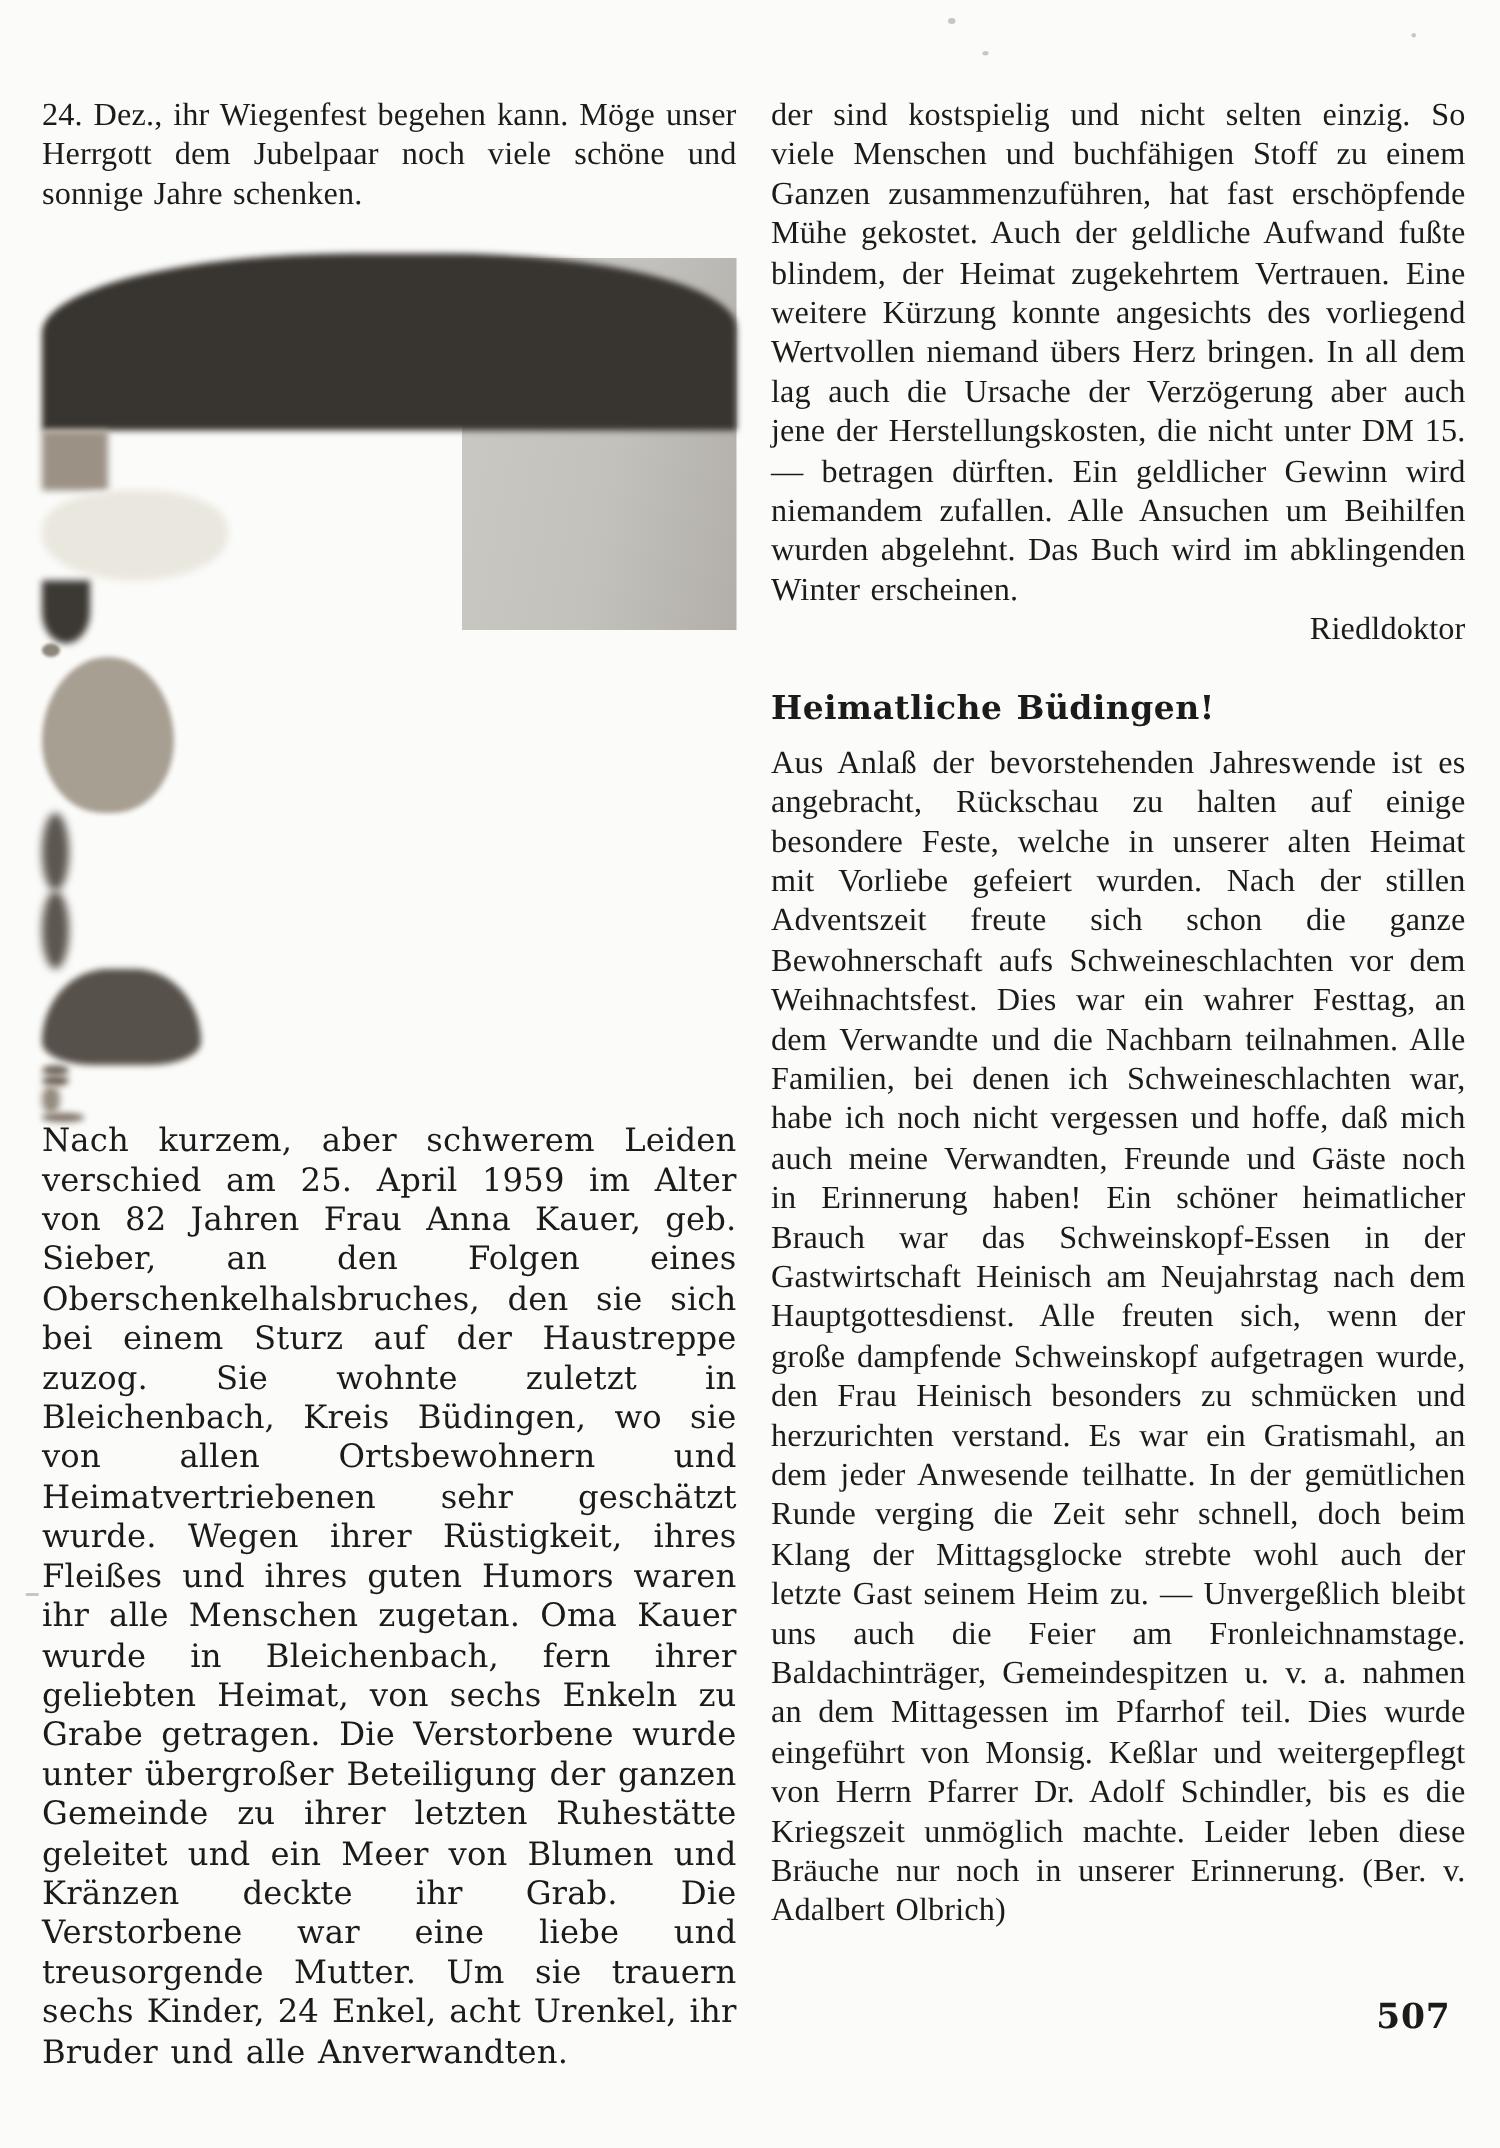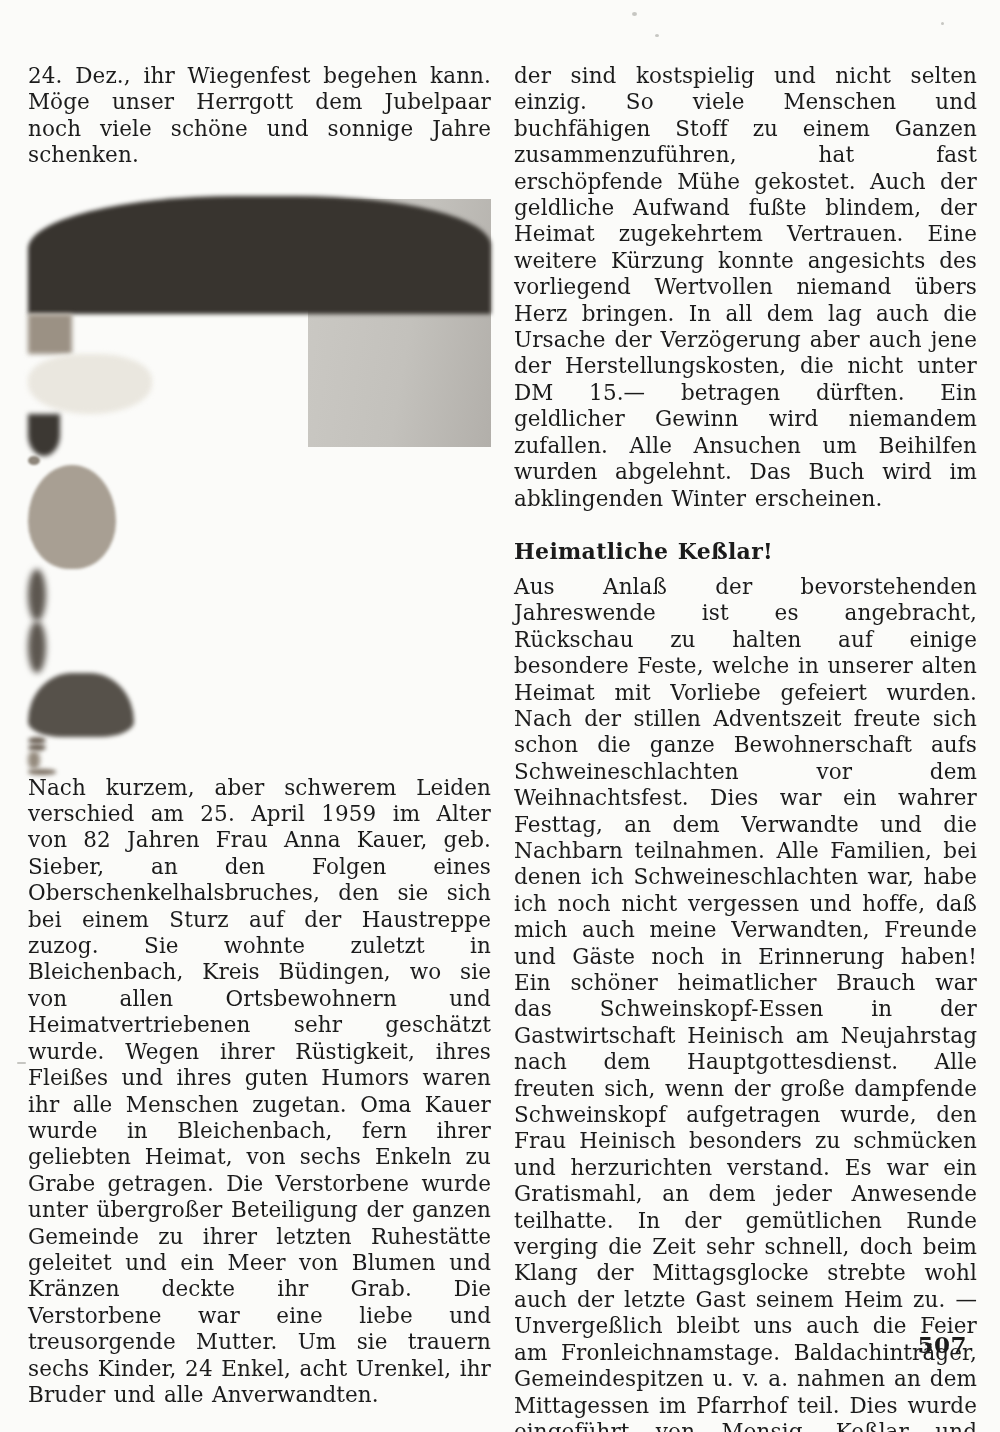--- a/index.html
+++ b/index.html
@@ -22,21 +22,21 @@
     font-size: 21.5px;
     line-height: 26.4px;
     text-align: justify;
     letter-spacing: 0.1px;
     word-spacing: 1.5px;
     hyphens: auto;
     -webkit-hyphens: auto;
   }
   .col-left  { left: 28px; }
   .col-right { left: 514px; }
-  .col p { margin: 0; }
+  .col p { margin: 0; font-family: Liberation Serif, serif; }
   .para-gap { margin-top: 27px !important; }
   h2 {
     font-size: 22px;
     line-height: 27px;
     margin: 26px 0 9px 0;
     font-weight: bold;
     text-align: left;
     letter-spacing: 0.3px;
   }
   .signature {
@@ -159,21 +159,22 @@
 
     
 
     
   </div>
 
   <div class="col col-right">
 
     <p>der sind kostspielig und nicht selten einzig. So viele Menschen und buchfähigen Stoff zu einem Ganzen zusammenzuführen, hat fast erschöpfende Mühe gekostet. Auch der geldliche Aufwand fußte blindem, der Heimat zugekehrtem Vertrauen. Eine weitere Kürzung konnte angesichts des vorliegend Wertvollen niemand übers Herz bringen. In all dem lag auch die Ursache der Verzögerung aber auch jene der Herstellungskosten, die nicht unter DM 15.— betragen dürften. Ein geldlicher Gewinn wird niemandem zufallen. Alle Ansuchen um Beihilfen wurden abgelehnt. Das Buch wird im abklingenden Winter erscheinen.</p>
 
+    <p class="signature">Riedldoktor</p>
 
-    <h2>Heimatliche Keßlar!</h2>
+    <h2>Heimatliche Büdingen!</h2>
 
     <p>Aus Anlaß der bevorstehenden Jahreswende ist es angebracht, Rückschau zu halten auf einige besondere Feste, welche in unserer alten Heimat mit Vorliebe gefeiert wurden. Nach der stillen Adventszeit freute sich schon die ganze Bewohnerschaft aufs Schweineschlachten vor dem Weihnachtsfest. Dies war ein wahrer Festtag, an dem Verwandte und die Nachbarn teilnahmen. Alle Familien, bei denen ich Schweineschlachten war, habe ich noch nicht vergessen und hoffe, daß mich auch meine Verwandten, Freunde und Gäste noch in Erinnerung haben! Ein schöner heimatlicher Brauch war das Schweinskopf-Essen in der Gastwirtschaft Heinisch am Neujahrstag nach dem Hauptgottesdienst. Alle freuten sich, wenn der große dampfende Schweinskopf aufgetragen wurde, den Frau Heinisch besonders zu schmücken und herzurichten verstand. Es war ein Gratismahl, an dem jeder Anwesende teilhatte. In der gemütlichen Runde verging die Zeit sehr schnell, doch beim Klang der Mittagsglocke strebte wohl auch der letzte Gast seinem Heim zu. — Unvergeßlich bleibt uns auch die Feier am Fronleichnamstage. Baldachinträger, Gemeindespitzen u. v. a. nahmen an dem Mittagessen im Pfarrhof teil. Dies wurde eingeführt von Monsig. Keßlar und weitergepflegt von Herrn Pfarrer Dr. Adolf Schindler, bis es die Kriegszeit unmöglich machte. Leider leben diese Bräuche nur noch in unserer Erinnerung. (Ber. v. Adalbert Olbrich)</p>
 
   </div>
 
   <div class="page-number">507</div>
 </div>
 
 </body></html>

